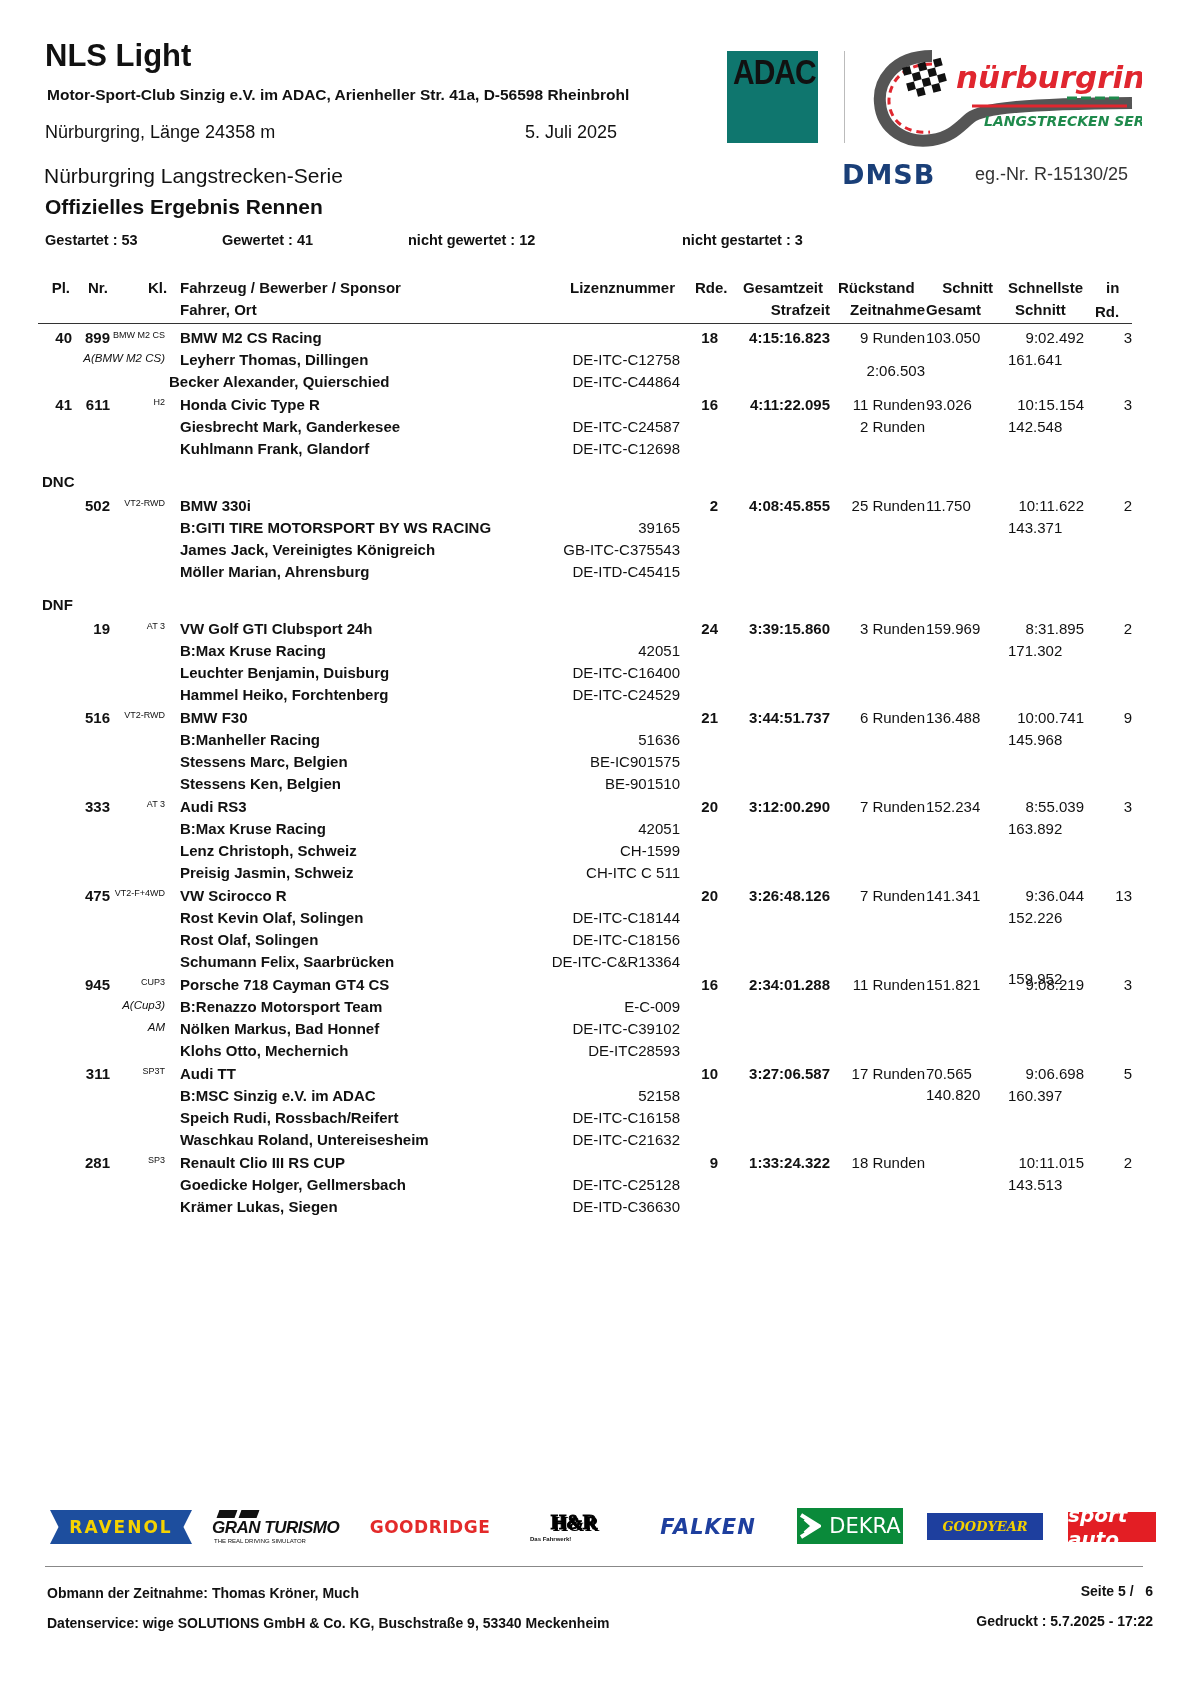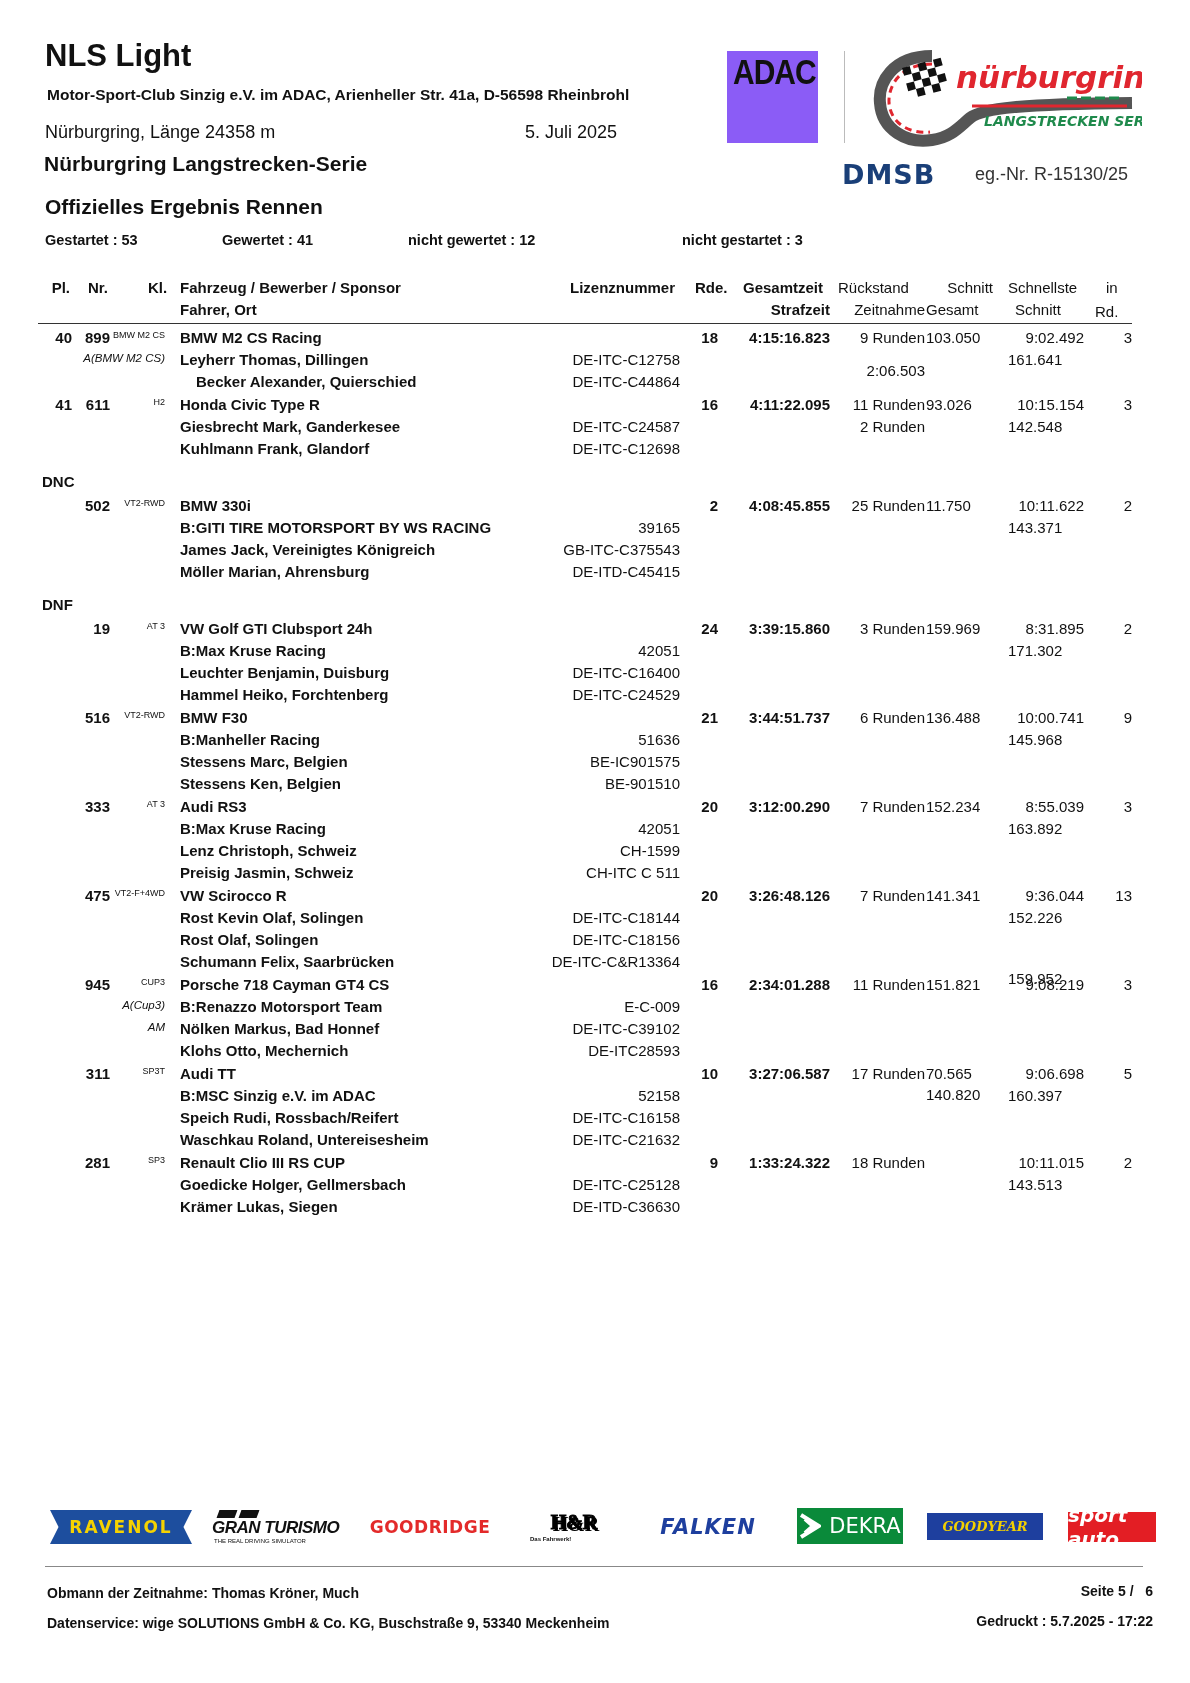--- a/index.html
+++ b/index.html
@@ -6,35 +6,35 @@
   body { width: 1190px; height: 1683px; position: relative; overflow: hidden;
          font-family: "Liberation Sans", sans-serif; color: #111; }
   .abs { position: absolute; white-space: nowrap; }
   .b { font-weight: bold; }
 
   
   #title { left: 45px; top: 38px; font-size: 31px; font-weight: bold; }
   #org { left: 47px; top: 86px; font-size: 15.5px; font-weight: bold; }
   #track { left: 45px; top: 122px; font-size: 18px; }
   #date { left: 525px; top: 122px; font-size: 18px; }
-  #series { left: 44px; top: 152px; font-size: 21px; font-weight: bold; }
+  #series { left: 44px; top: 164px; font-size: 21px; font-weight: normal; }
   #result-title { left: 45px; top: 195px; font-size: 21px; font-weight: bold; }
   .stat { top: 232px; font-size: 14.5px; font-weight: bold; }
 
   
-  #adac { left: 727px; top: 51px; width: 91px; height: 92px; background: #8b5cf6; }
+  #adac { left: 727px; top: 51px; width: 91px; height: 92px; background: #0f766e; }
   #adac span { position: absolute; left: 6px; top: 2px; font-size: 30px; font-weight: bold; color: #111; letter-spacing: -1px; transform: scaleY(1.15); transform-origin: top left; }
   #logo-divider { left: 844px; top: 51px; width: 1px; height: 92px; background: #bbb; }
   #nring { left: 872px; top: 48px; width: 270px; height: 100px; }
   #dmsb { left: 842px; top: 159px; font-size: 27px; font-weight: 900; color: #1a3f78; letter-spacing: 1px; font-family: "DejaVu Sans", sans-serif; }
   #regnr { left: 975px; top: 164px; font-size: 18px; color: #333; }
 
   
   .th { font-size: 15px; font-weight: bold; }
-  .thn { font-size: 15px; font-weight: normal; }
+  .thn { font-size: 15px; font-weight: bold; }
   #hdr-rule { left: 38px; top: 323px; width: 1094px; height: 1px; background: #333; }
 
   .cell { font-size: 15px; }
   .r { text-align: right; }
   .cls { font-size: 9px; }
   .cls2 { font-size: 11.5px; font-style: italic; }
   .section { font-size: 15px; font-weight: bold; left: 42px; }
 
   
   .sp { position: absolute; top: 1510px; height: 34px; display: flex; align-items: center; justify-content: center; }
@@ -134,21 +134,21 @@
     <div class="abs cell r" style="right:265px;top:329px">9 Runden</div>
     <div class="abs cell r" style="right:265px;top:362px">2:06.503</div>
     <div class="abs cell" style="left:926px;top:329px">103.050</div>
     <div class="abs cell r" style="right:106px;top:329px">9:02.492</div>
     <div class="abs cell" style="left:1008px;top:351px">161.641</div>
     <div class="abs cell r" style="right:58px;top:329px">3</div>
     <div class="abs cell b" style="left:180px;top:329px">BMW M2 CS Racing</div>
     <div class="abs cell r" style="right:510px;top:329px"></div>
     <div class="abs cell b" style="left:180px;top:351px">Leyherr Thomas, Dillingen</div>
     <div class="abs cell r" style="right:510px;top:351px">DE-ITC-C12758</div>
-    <div class="abs cell b" style="left:196px;top:373px">Becker Alexander, Quierschied</div>
+    <div class="abs cell b" style="left:169px;top:373px">Becker Alexander, Quierschied</div>
     <div class="abs cell r" style="right:510px;top:373px">DE-ITC-C44864</div>
     <div class="abs cell b r" style="right:1118px;top:396px">41</div>
     <div class="abs cell b r" style="right:1080px;top:396px">611</div>
     <div class="abs cls r" style="right:1025px;top:397px">H2</div>
     <div class="abs cls2 r" style="right:1025px;top:419px"></div>
     <div class="abs cls2 r" style="right:1025px;top:441px"></div>
     <div class="abs cell b r" style="right:472px;top:396px">16</div>
     <div class="abs cell b r" style="right:360px;top:396px">4:11:22.095</div>
     <div class="abs cell r" style="right:265px;top:396px">11 Runden</div>
     <div class="abs cell r" style="right:265px;top:418px">2 Runden</div>

